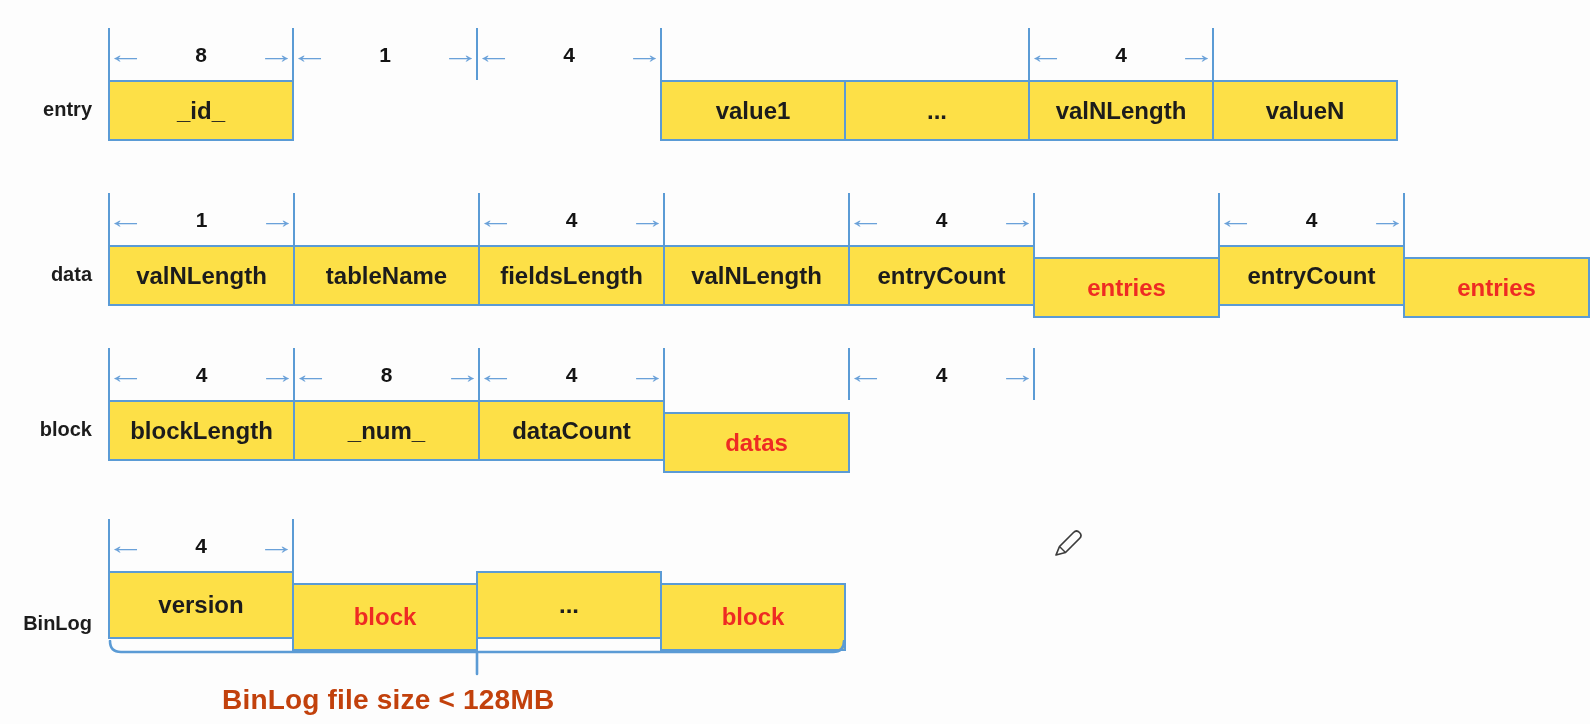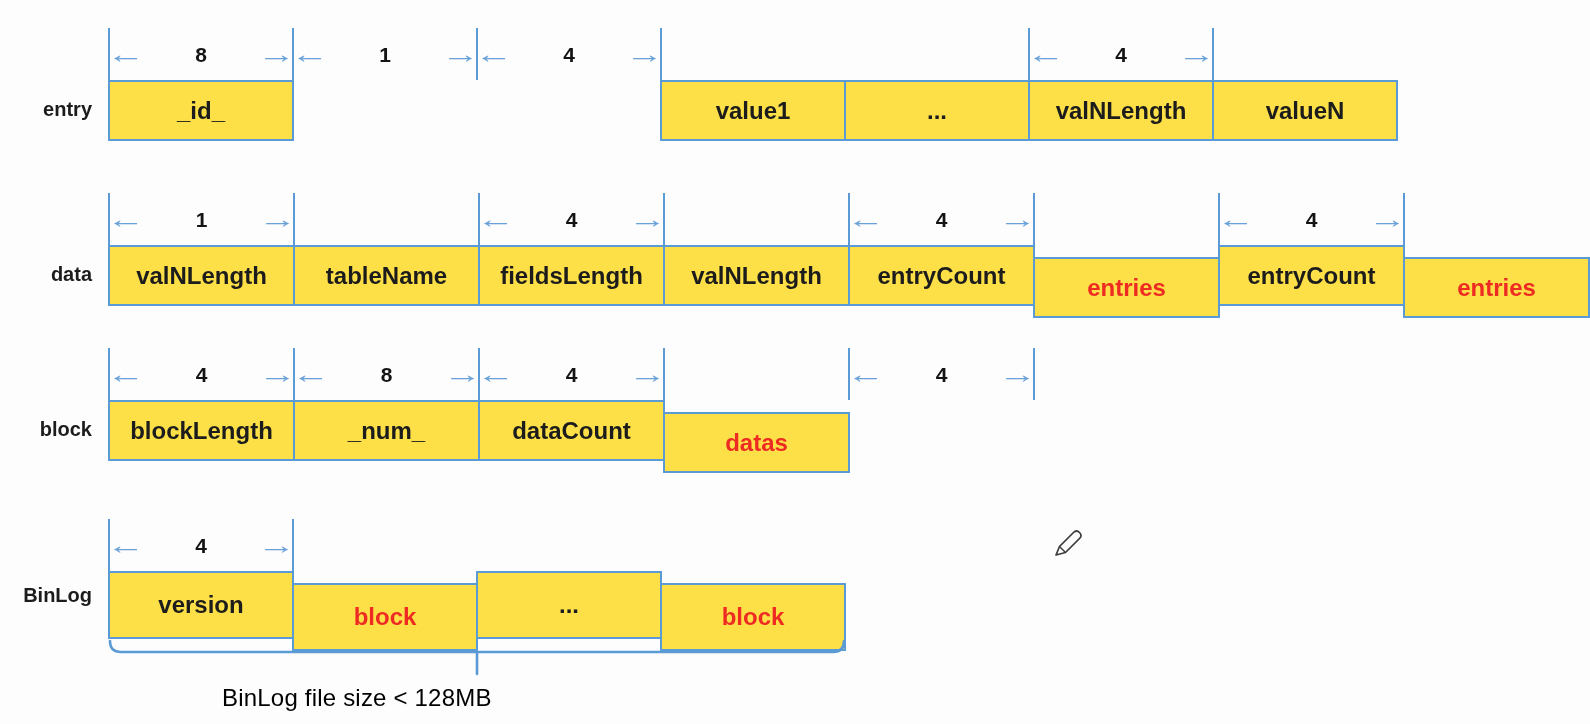--- a/index.html
+++ b/index.html
@@ -63,34 +63,34 @@
     justify-content:center;
     font-size:24px;
     font-weight:bold;
     color:#1c1c1c;
   }
   .r4 .box{height:68px;}
   .red .box{color:#ee2b23;margin-top:12px;}
   .brace{position:absolute;left:108px;top:640px;}
   .caption{
     position:absolute;left:222px;top:684px;
-    font-size:24px;font-weight:normal;color:#000000;
+    font-size:28px;font-weight:bold;color:#c2410c;
     letter-spacing:0.2px;
   }
   .pencil{position:absolute;left:1050px;top:524px;}
 </style>
 </head>
 <body>
 
 <div class="canvas">
 
   <div class="rowlabel" style="top:98px">entry</div>
   <div class="rowlabel" style="top:263px">data</div>
   <div class="rowlabel" style="top:418px">block</div>
-  <div class="rowlabel" style="top:584px">BinLog</div>
+  <div class="rowlabel" style="top:612px">BinLog</div>
 
   <div class="cells r1" style="left:108px;top:28px">
     <div class="cell">
       <div class="ann on">
         <span class="ar">←</span>
         <span class="num">8</span>
         <span class="ar">→</span>
       </div>
       <div class="box">_id_</div>
     </div>

